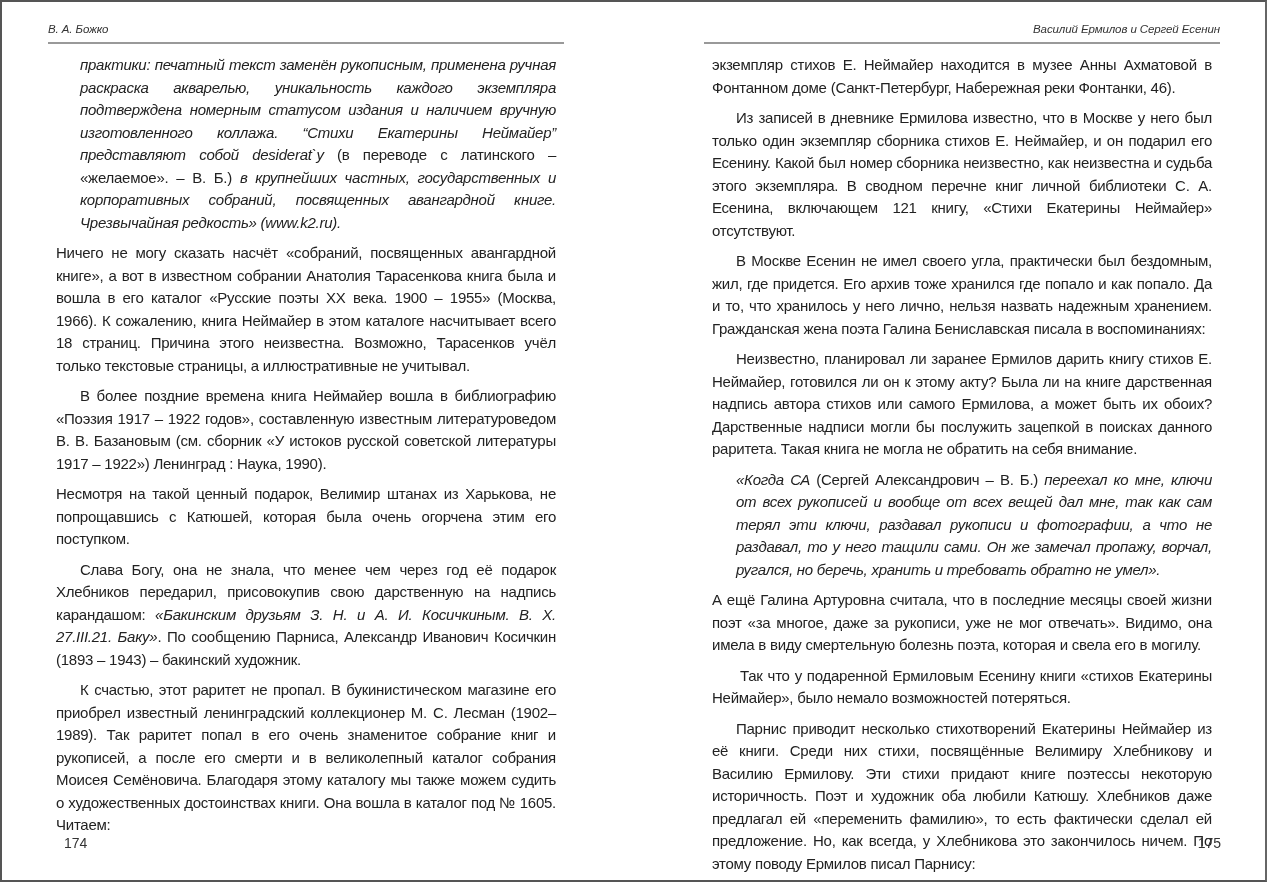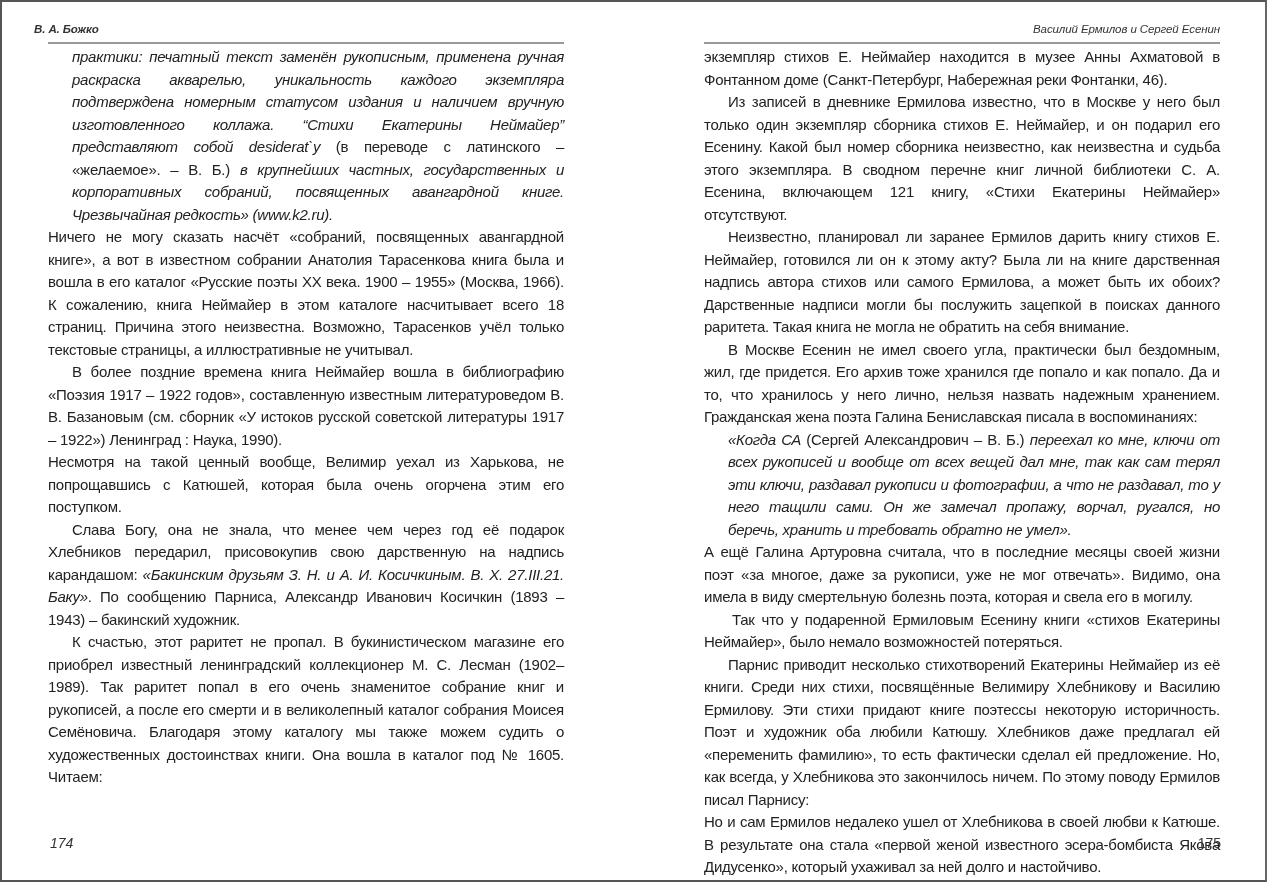--- a/index.html
+++ b/index.html
@@ -11,74 +11,74 @@
     position:absolute; left:0; top:0; width:1263px; height:878px;
     border:2px solid #555; border-right-color:#666; background:#fff;
   }
   .page { position:absolute; top:0; height:878px; }
   .page.left { left:0; width:632px; }
   .page.right { left:632px; width:632px; }
   .running-head {
     position:absolute; top:21px; font-style:italic; font-size:11.5px; color:#333;
     letter-spacing:-0.1px;
   }
-  .left .running-head { left:32px;font-weight:bold; }
+  .left .running-head { left:46px; }
   .right .running-head { right:46px; text-align:center; }
   .rule {
     position:absolute; top:40px; height:2px; background:#999;
   }
   .left .rule { left:46px; width:516px; }
   .right .rule { left:70px; width:516px; }
   .body {
     position:absolute; top:44px; width:516px;
     font-size:15px; line-height:22.5px; text-align:justify;
     letter-spacing:-0.25px;
   }
   .left .body { left:46px; }
   .right .body { left:70px; }
-  .body p { margin:0; }
+  .body p { margin:8px; }
   .body p.ind { text-indent:24px; }
   .body p.ind2 { text-indent:28px; }
   .body p.quote { padding-left:24px; font-style:italic; }
   .body p.quote .up { font-style:normal; }
   .body em { font-style:italic; }
   .folio {
     position:absolute; top:833px; font-size:14px; color:#333;
   }
-  .left .folio { left:48px;font-style:italic; }
+  .left .folio { left:62px; }
   .right .folio { right:45px; }
 </style>
 </head>
 <body>
 
 <div class="spread">
 
   <div class="page left">
     <div class="running-head">В. А. Божко</div>
     <div class="rule"></div>
     <div class="body">
       <p class="quote"><span>практики: печатный текст заменён рукописным, применена ручная раскраска акварелью, уникальность каждого экземпляра подтверждена номерным статусом издания и наличием вручную изготовленного коллажа. “Стихи Екатерины Неймайер” представляют собой desiderat`у</span><span class="up"> (в переводе с латинского – «желаемое». – В. Б.) </span><span>в крупнейших частных, государственных и корпоративных собраний, посвященных авангардной книге. Чрезвычайная редкость» (www.k2.ru).</span></p>
       <p>Ничего не могу сказать насчёт «собраний, посвященных авангардной книге», а вот в известном собрании Анатолия Тарасенкова книга была и вошла в его каталог «Русские поэты XX века. 1900 – 1955» (Москва, 1966). К сожалению, книга Неймайер в этом каталоге насчитывает всего 18 страниц. Причина этого неизвестна. Возможно, Тарасенков учёл только текстовые страницы, а иллюстративные не учитывал.</p>
       <p class="ind">В более поздние времена книга Неймайер вошла в библиографию «Поэзия 1917 – 1922 годов», составленную известным литературоведом В. В. Базановым (см. сборник «У истоков русской советской литературы 1917 – 1922») Ленинград : Наука, 1990).</p>
-      <p>Несмотря на такой ценный вообще, Велимир уехал из Харькова, не попрощавшись с Катюшей, которая была очень огорчена этим его поступком.</p>
+      <p>Несмотря на такой ценный подарок, Велимир штанах из Харькова, не попрощавшись с Катюшей, которая была очень огорчена этим его поступком.</p>
       <p class="ind"><span>Слава Богу, она не знала, что менее чем через год её подарок Хлебников передарил, присовокупив свою дарственную на надпись карандашом: </span><em>«Бакинским друзьям З. Н. и А. И. Косичкиным. В. Х. 27.III.21. Баку»</em><span>. По сообщению Парниса, Александр Иванович Косичкин (1893 – 1943) – бакинский художник.</span></p>
       <p class="ind">К счастью, этот раритет не пропал. В букинистическом магазине его приобрел известный ленинградский коллекционер М. С. Лесман (1902–1989). Так раритет попал в его очень знаменитое собрание книг и рукописей, а после его смерти и в великолепный каталог собрания Моисея Семёновича. Благодаря этому каталогу мы также можем судить о художественных достоинствах книги. Она вошла в каталог под № 1605. Читаем:</p>
 
     </div>
     <div class="folio">174</div>
   </div>
 
   <div class="page right">
     <div class="running-head">Василий Ермилов и Сергей Есенин</div>
     <div class="rule"></div>
     <div class="body">
       <p>экземпляр стихов Е. Неймайер находится в музее Анны Ахматовой в Фонтанном доме (Санкт-Петербург, Набережная реки Фонтанки, 46).</p>
       <p class="ind">Из записей в дневнике Ермилова известно, что в Москве у него был только один экземпляр сборника стихов Е. Неймайер, и он подарил его Есенину. Какой был номер сборника неизвестно, как неизвестна и судьба этого экземпляра. В сводном перечне книг личной библиотеки С. А. Есенина, включающем 121 книгу, «Стихи Екатерины Неймайер» отсутствуют.</p>
+      <p class="ind">В Москве Есенин не имел своего угла, практически был бездомным, жил, где придется. Его архив тоже хранился где попало и как попало. Да и то, что хранилось у него лично, нельзя назвать надежным хранением. Гражданская жена поэта Галина Бениславская писала в воспоминаниях:</p>
       <p class="ind">Неизвестно, планировал ли заранее Ермилов дарить книгу стихов Е. Неймайер, готовился ли он к этому акту? Была ли на книге дарственная надпись автора стихов или самого Ермилова, а может быть их обоих? Дарственные надписи могли бы послужить зацепкой в поисках данного раритета. Такая книга не могла не обратить на себя внимание.</p>
-      <p class="ind">В Москве Есенин не имел своего угла, практически был бездомным, жил, где придется. Его архив тоже хранился где попало и как попало. Да и то, что хранилось у него лично, нельзя назвать надежным хранением. Гражданская жена поэта Галина Бениславская писала в воспоминаниях:</p>
       <p class="quote"><span>«Когда СА</span><span class="up"> (Сергей Александрович – В. Б.) </span><span>переехал ко мне, ключи от всех рукописей и вообще от всех вещей дал мне, так как сам терял эти ключи, раздавал рукописи и фотографии, а что не раздавал, то у него тащили сами. Он же замечал пропажу, ворчал, ругался, но беречь, хранить и требовать обратно не умел».</span></p>
       <p>А ещё Галина Артуровна считала, что в последние месяцы своей жизни поэт «за многое, даже за рукописи, уже не мог отвечать». Видимо, она имела в виду смертельную болезнь поэта, которая и свела его в могилу.</p>
       <p class="ind2">Так что у подаренной Ермиловым Есенину книги «стихов Екатерины Неймайер», было немало возможностей потеряться.</p>
       <p class="ind">Парнис приводит несколько стихотворений Екатерины Неймайер из её книги. Среди них стихи, посвящённые Велимиру Хлебникову и Василию Ермилову. Эти стихи придают книге поэтессы некоторую историчность. Поэт и художник оба любили Катюшу. Хлебников даже предлагал ей «переменить фамилию», то есть фактически сделал ей предложение. Но, как всегда, у Хлебникова это закончилось ничем. По этому поводу Ермилов писал Парнису:</p>
       <p>Но и сам Ермилов недалеко ушел от Хлебникова в своей любви к Катюше. В результате она стала «первой женой известного эсера-бомбиста Якова Дидусенко», который ухаживал за ней долго и настойчиво.</p>
 
     </div>
     <div class="folio">175</div>
   </div>
 

